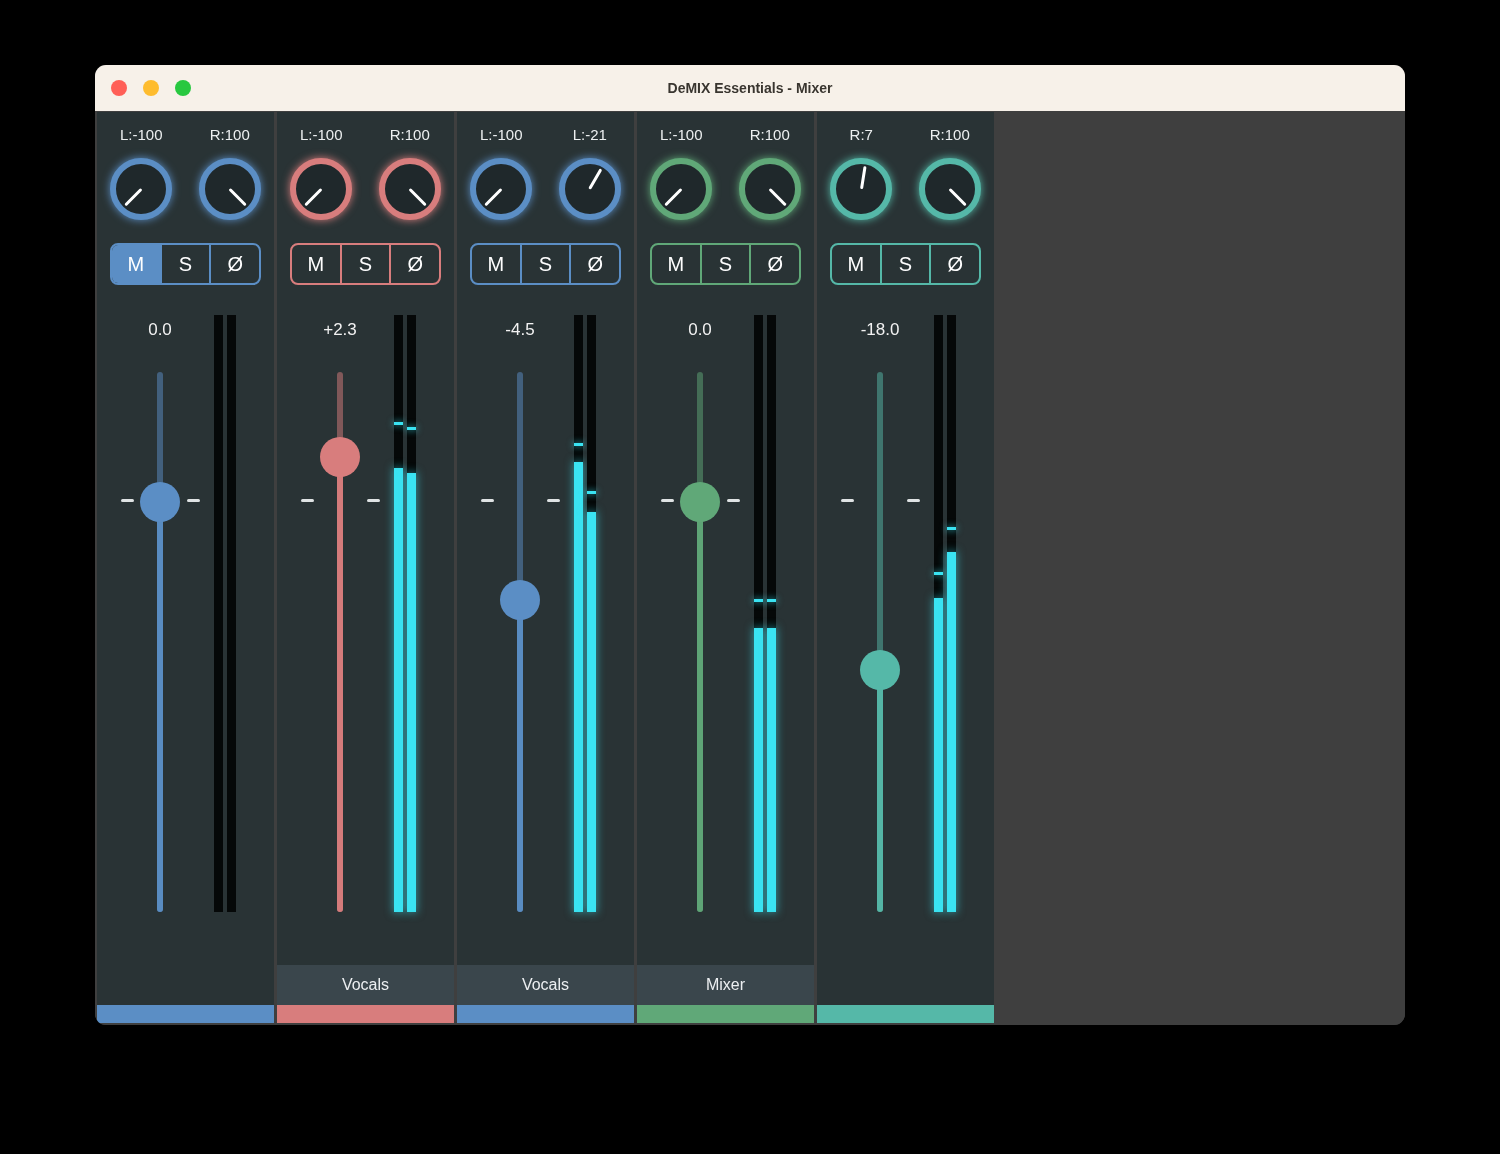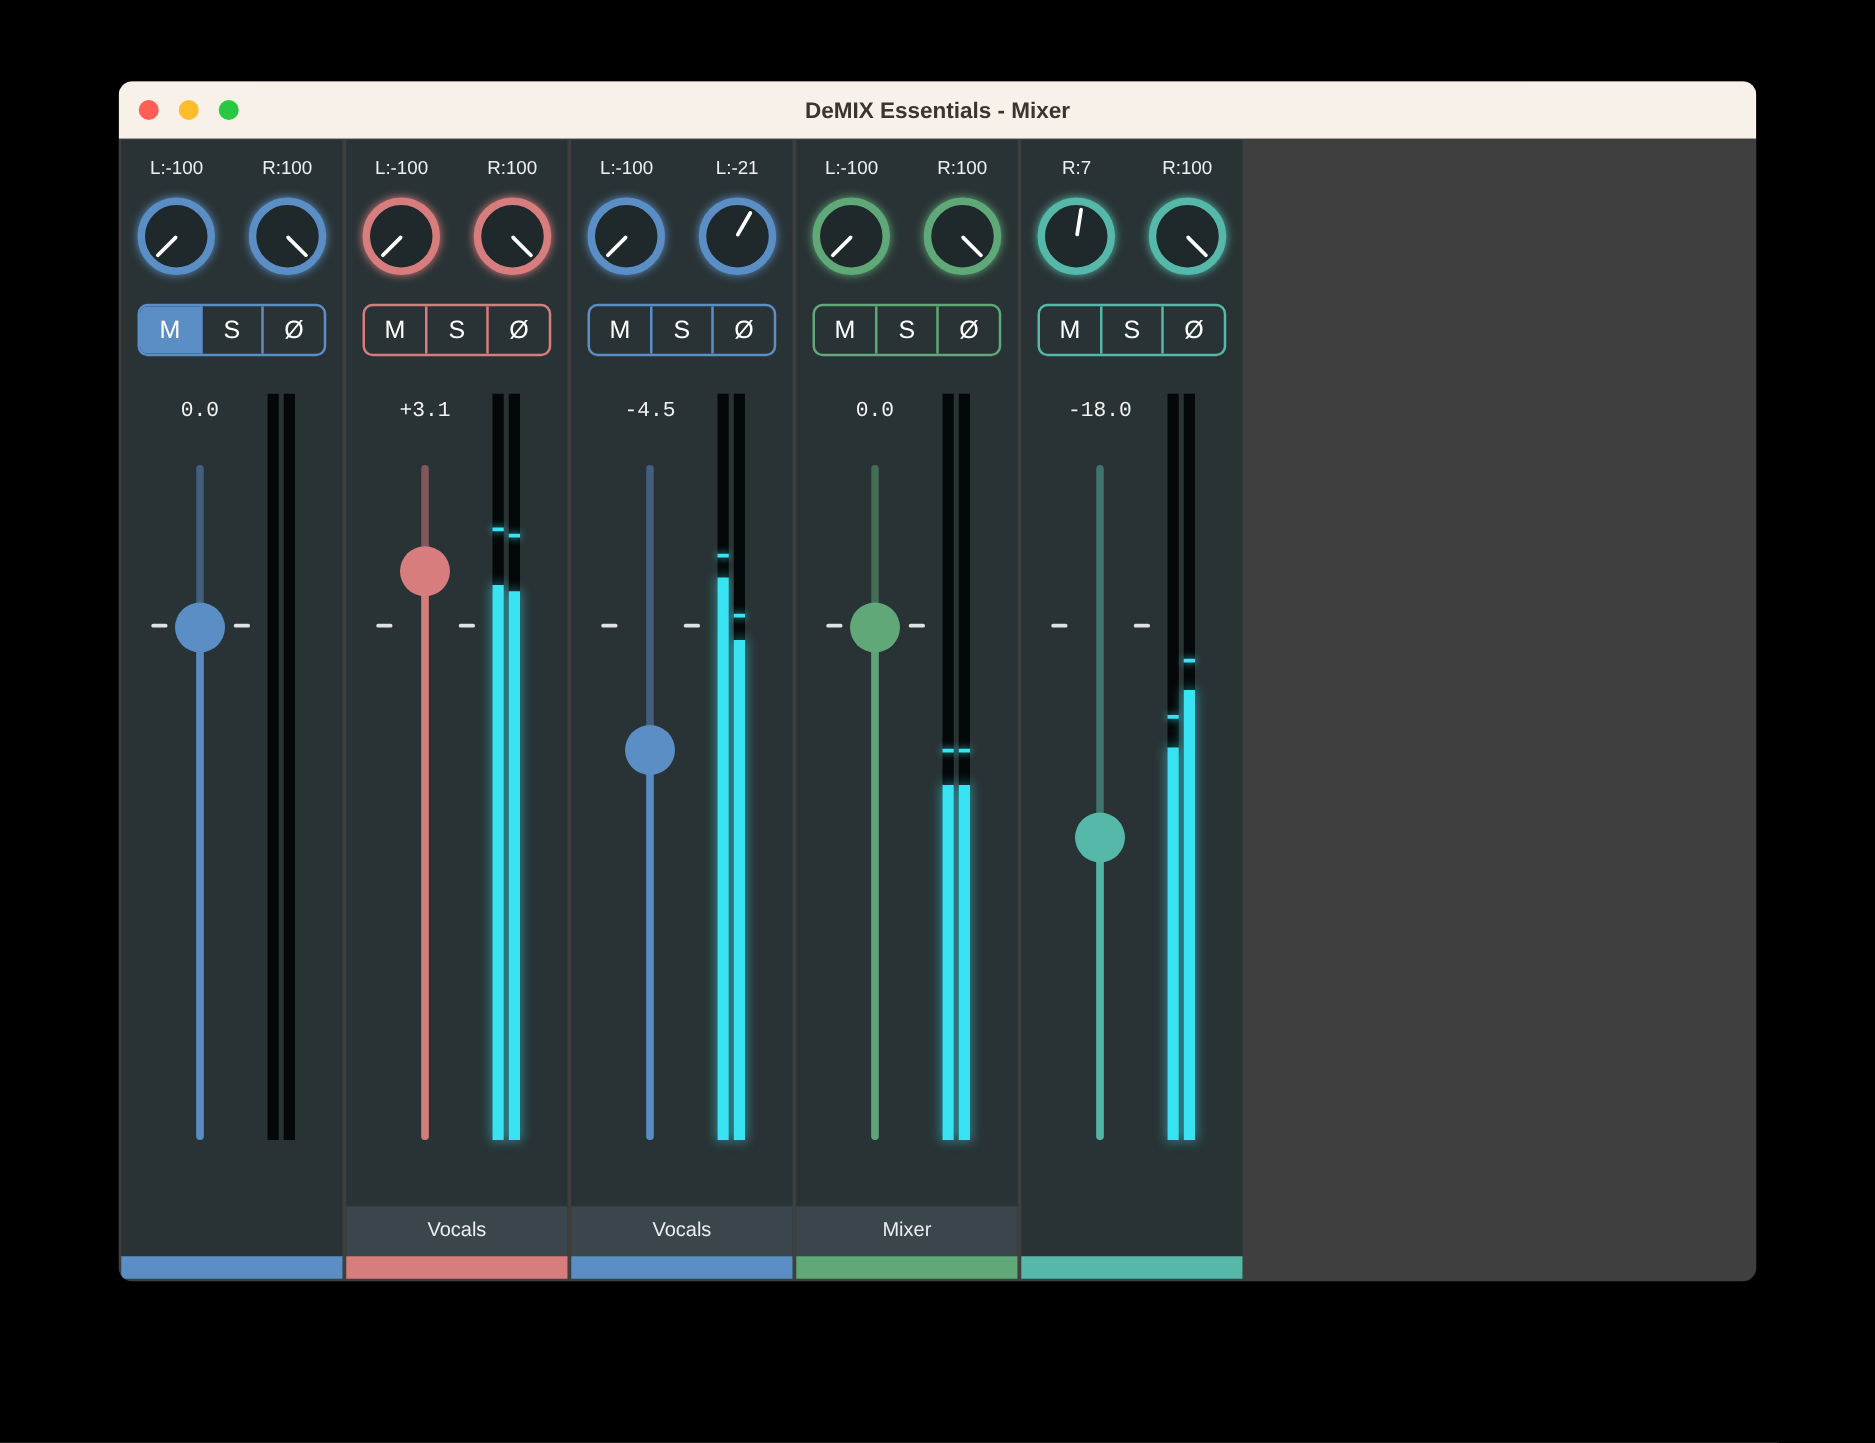--- a/index.html
+++ b/index.html
@@ -16,21 +16,21 @@
   .titlebar{
     position:relative;height:46px;background:#f7f1e9;
     display:flex;align-items:center;
   }
   .lights{position:absolute;left:16px;top:0;height:46px;display:flex;align-items:center;gap:16px;}
   .light{width:16px;height:16px;border-radius:50%;display:inline-block;}
   .light.red{background:#ff5f57;}
   .light.yellow{background:#febc2e;}
   .light.green{background:#28c840;}
   .title{
-    width:100%;text-align:center;font-size:18px;font-weight:bold;color:#39352f;
+    width:100%;text-align:center;font-size:14px;font-weight:bold;color:#39352f;
   }
   
   .content{position:relative;height:914px;background:#3f3f3f;}
   .watermark{
     position:absolute;left:770px;top:352px;z-index:0;
     font-size:190px;font-weight:bold;color:#4a4a4a;line-height:1;
     user-select:none;
   }
   .strips{
     position:absolute;left:2px;top:1px;z-index:1;
@@ -65,21 +65,21 @@
   }
   .msp button{
     flex:1;background:transparent;border:none;outline:none;
     color:#fff;font-size:20px;font-family:"Liberation Sans", sans-serif;
     border-right:2px solid var(--accent);padding:0;cursor:pointer;
   }
   .msp button:last-child{border-right:none;}
   .msp button.active{background:var(--accent);}
   .value{
     position:absolute;top:208px;left:0;width:126px;text-align:center;
-    font-size:17px;color:#f2f2f2;font-family:Liberation Mono, monospace;
+    font-size:17px;color:#f2f2f2;
   }
   .zero-dash{
     position:absolute;top:387px;width:13px;height:3px;background:#dfe3e4;border-radius:2px;
   }
   .zero-dash.left{left:24px;}
   .zero-dash.right{left:90px;}
   .track{
     position:absolute;left:60px;top:260px;width:6px;height:540px;
     background:var(--accent);opacity:.5;border-radius:3px;
   }
@@ -188,21 +188,21 @@
         <div class="knob">
           <div class="pointer" style="transform: rotate(135deg);"></div>
         </div>
       </div>
     </div>
     <div class="msp">
       <button class="mbtn">M</button>
       <button class="sbtn">S</button>
       <button class="pbtn">Ø</button>
     </div>
-    <div class="value">+3.1</div>
+    <div class="value">+2.3</div>
     <div class="zero-dash left"></div>
     <div class="zero-dash right"></div>
     <div class="track"></div>
     <div class="track-fill" style="top: 344.78px; height: 455.22px;"></div>
     <div class="handle" style="top: 324.78px;"></div>
     <div class="meter">
       <div class="mbar">
         <div class="mfill" style="height: 74.4%;"></div>
         <div class="mpeak" style="bottom: 81.6%;"></div>
       </div>

